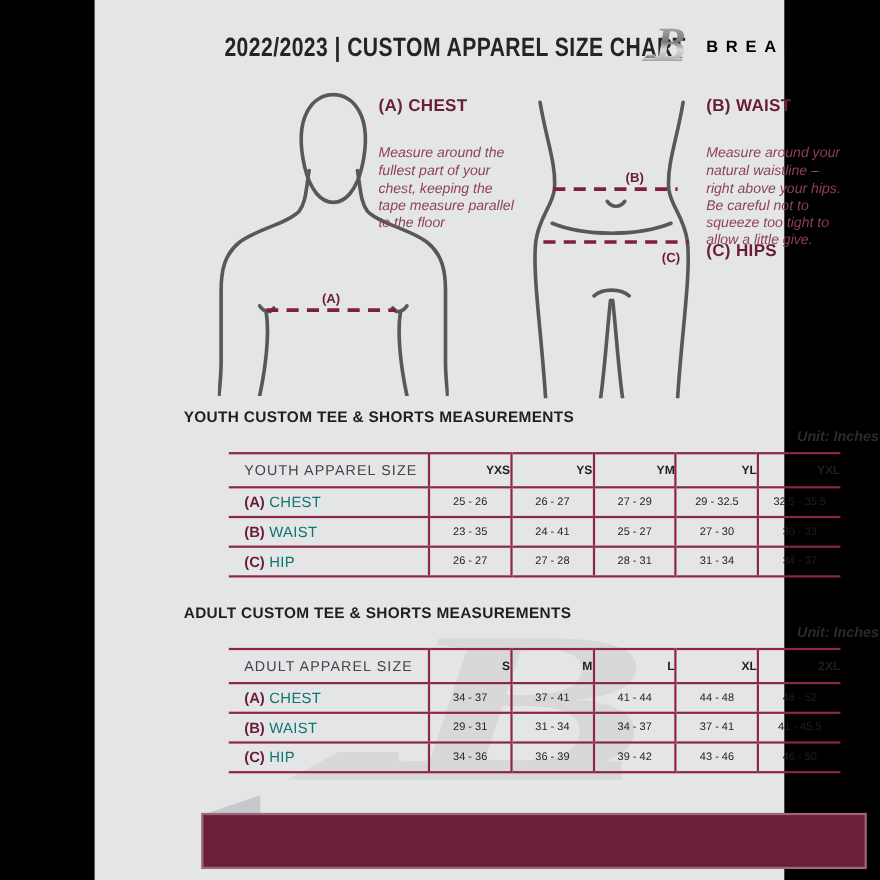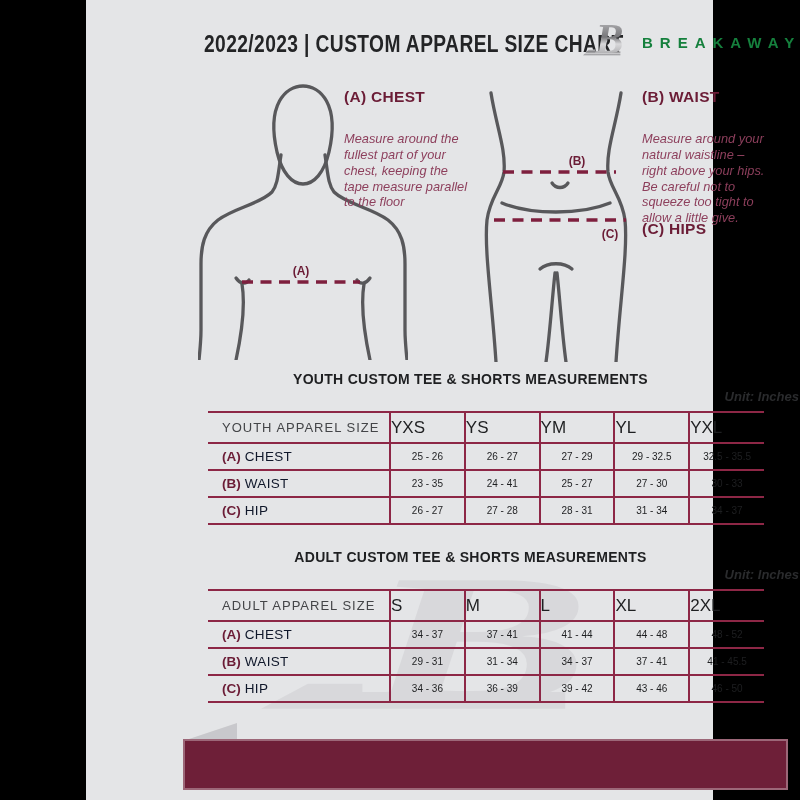--- a/index.html
+++ b/index.html
@@ -21,55 +21,55 @@
   .abs{position:absolute;}
 
   
   .doc-title{
     left:118px;top:30px;font-size:24px;font-weight:bold;color:#232426;
     letter-spacing:0.5px;transform:scaleX(0.8);transform-origin:left center;
     white-space:nowrap;
   }
   .brand-logo{left:497px;top:18px;}
   .brand-name{
-    left:556px;top:34px;font-size:15px;font-weight:bold;color:#15803d;
+    left:556px;top:34px;font-size:15px;font-weight:bold;color:#000000;
     letter-spacing:7px;white-space:nowrap;
   }
 
   
   .guide-head{font-size:15.5px;font-weight:bold;color:var(--maroon);letter-spacing:.3px;}
   .guide-body{
     margin-top:25px;font-size:12.8px;font-style:italic;color:var(--body-maroon);
     line-height:1.24;white-space:pre-line;
   }
   .guide-a{left:258px;top:88px;width:150px;}
   .guide-b{left:556px;top:88px;width:152px;}
   .guide-c{left:556px;top:220px;width:156px;}
   .fig{stroke:var(--fig);stroke-width:3.3;fill:none;stroke-linecap:round;}
   .dash{stroke:#7e1f3e;stroke-width:3.4;fill:none;stroke-dasharray:11 7.5;}
   .figlabel{font-family:"Liberation Sans",sans-serif;font-size:12px;font-weight:bold;fill:var(--maroon);}
 
   
-  .sec-title{left:71px;width:627px;text-align:center;font-size:14px;font-weight:bold;
+  .sec-title{left:81px;width:627px;text-align:left;font-size:14px;font-weight:bold;
     color:var(--ink);letter-spacing:.3px;}
   .sec-unit{left:86px;width:627px;text-align:right;font-size:13px;font-style:italic;
     font-weight:bold;color:#2a2b2d;}
 
   
   .size-table{border-collapse:collapse;table-layout:fixed;width:556px;
     border-top:2px solid var(--line);}
   .size-table th,.size-table td{border-bottom:2px solid var(--line);background:transparent;}
   .size-table tr>*+*{border-left:2px solid var(--line);}
-  .size-table thead th{height:31px;font-size:17px;font-weight:normal;color:var(--ink);text-align:left;}
+  .size-table thead th{height:31px;font-size:11px;font-weight:bold;color:var(--ink);text-align:right;}
   .size-table thead th.c-label{font-weight:normal;font-size:13px;color:#444548;
     letter-spacing:1px;text-align:left;padding-left:14px;}
   .size-table tbody td{height:27px;font-size:10px;color:var(--ink);text-align:center;}
   .size-table tbody td.c-label{text-align:left;padding-left:14px;font-size:13.5px;}
   .size-table .key{font-weight:bold;color:var(--maroon);}
-  .size-table .lbl{color:#0f172a;letter-spacing:.3px;}
+  .size-table .lbl{color:#0f766e;letter-spacing:.3px;}
 
   
   .watermark{left:175px;top:546px;opacity:.8;}
   .footer-bar{left:97px;top:739px;width:605px;height:51px;background:var(--maroon-bar);
     border:2px solid rgba(255,255,255,.32);}
   .curl{left:103px;top:723px;width:48px;height:16px;background:#c8c8cc;
     clip-path:polygon(0 100%,100% 0,100% 100%);}
 </style>
 </head>
 <body>

